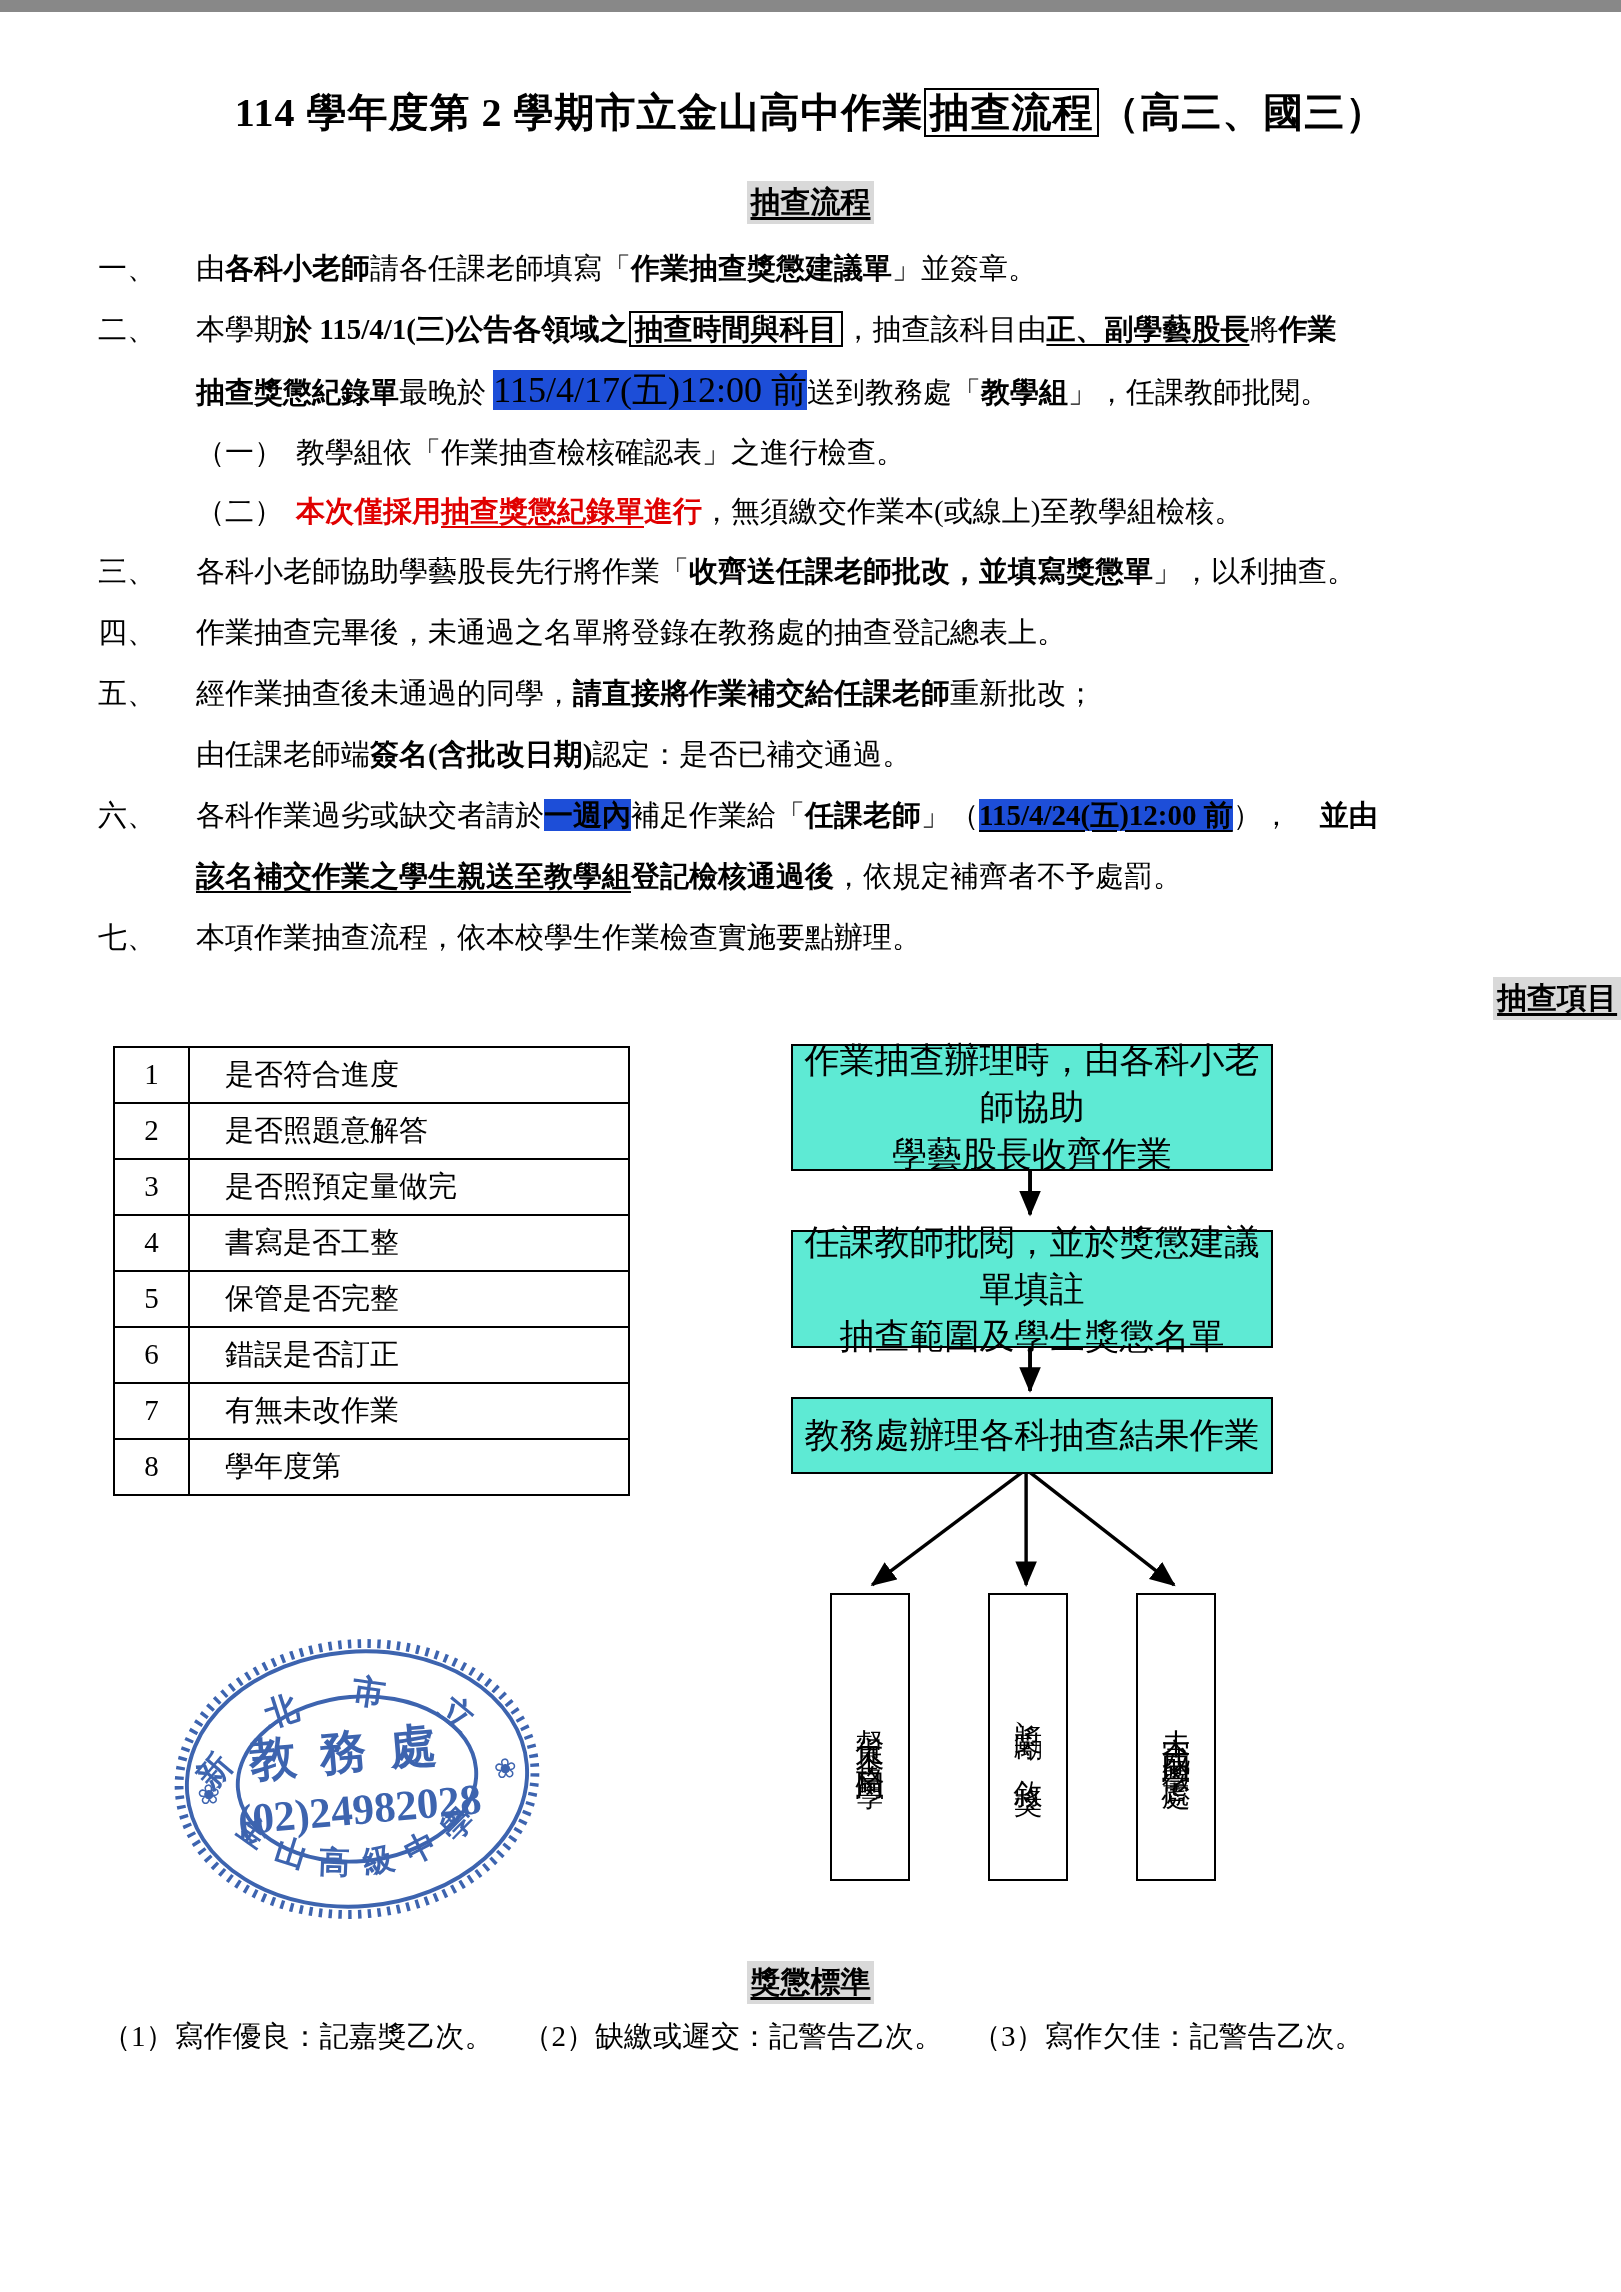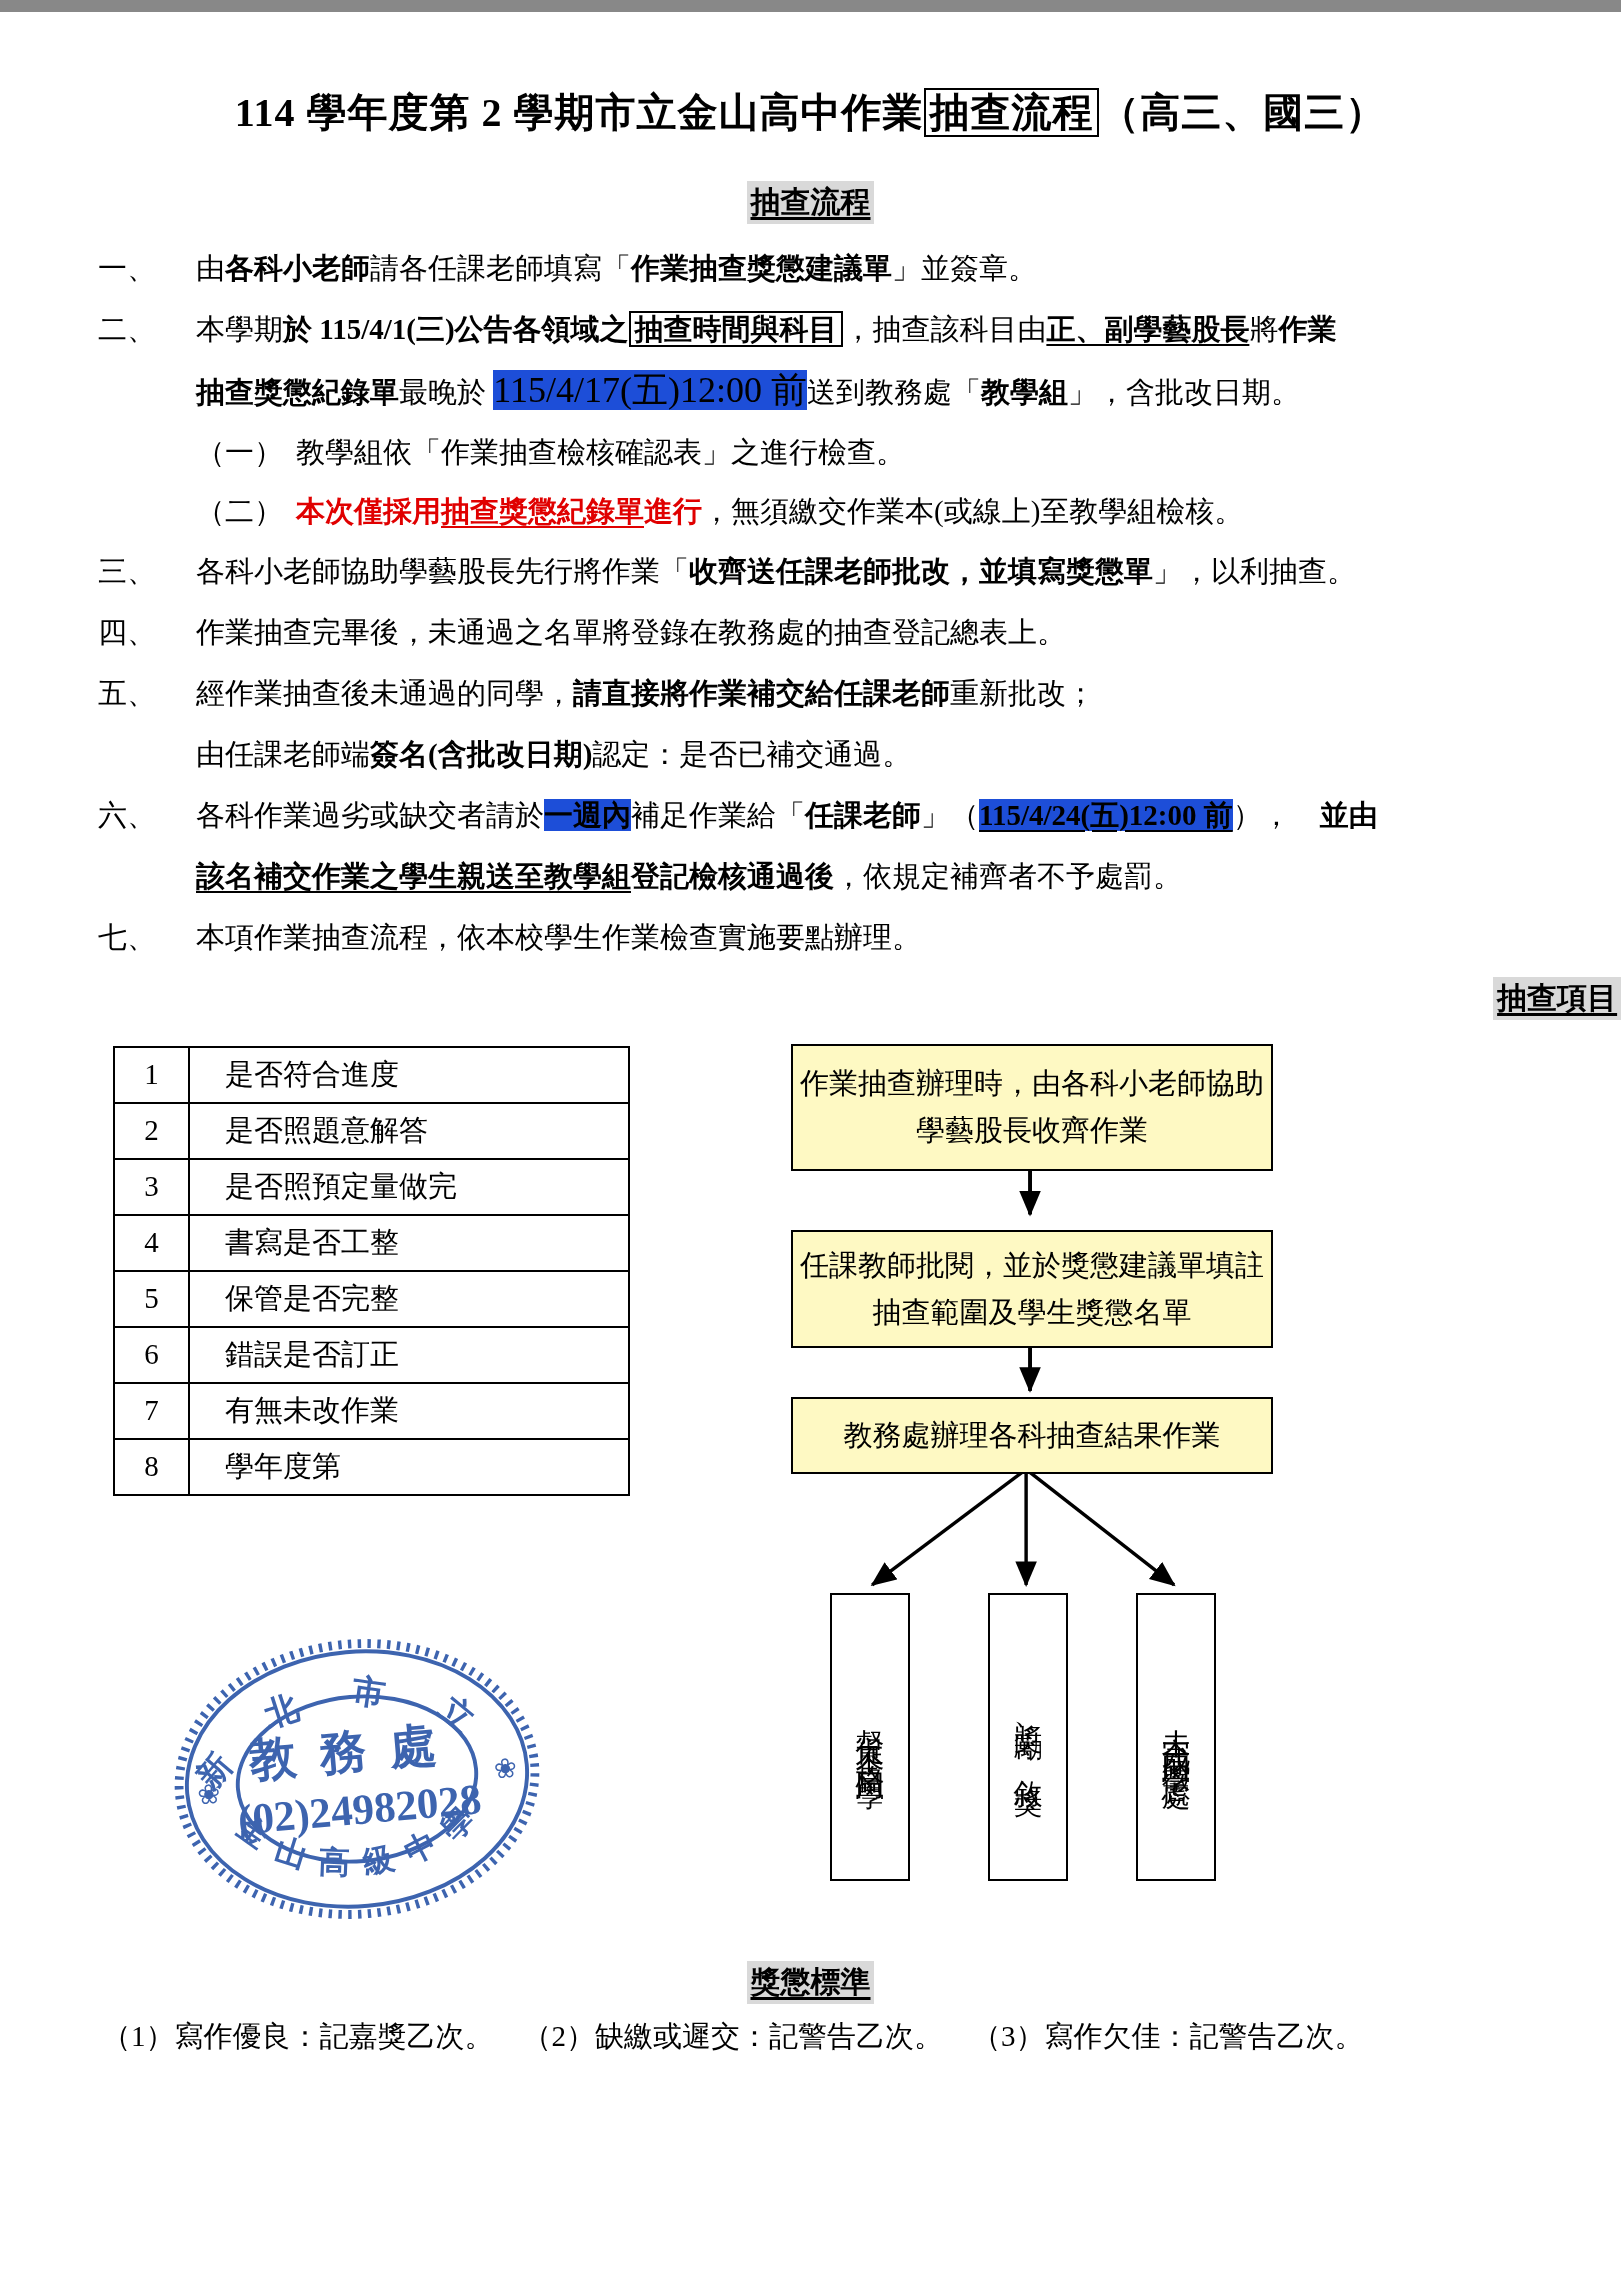--- a/index.html
+++ b/index.html
@@ -48,21 +48,21 @@
   .diagram{position:relative;height:898px;margin-top:13.7px;}
 
   .ctable{position:absolute;left:113px;top:11.8px;border-collapse:collapse;}
   .ctable td{border:2.9px solid #000;height:52px;font-size:29px;}
   .ctable .num{width:71px;text-align:center;}
   .ctable .lab{width:402px;padding-left:35px;font-family:Liberation Mono, monospace;}
 
   .fbox{
     position:absolute;border:2.9px solid #000;
     display:flex;flex-direction:column;align-items:center;justify-content:center;
-    text-align:center;font-size:29px;line-height:47px;background:#fef9c3;
+    text-align:center;font-size:35px;line-height:47px;background:#5eead4;
   }
   .vbox{
     position:absolute;border:2.9px solid #000;
     display:flex;align-items:center;justify-content:center;background:#fff;
   }
   .vbox span{
     writing-mode:vertical-rl;
     font-size:29px;letter-spacing:8.8px;line-height:1;
   }
   .arrows{position:absolute;left:0;top:0;pointer-events:none;}
@@ -85,21 +85,21 @@
     <span class="sec-badge">抽查流程</span>
   </div>
 
   <div class="olist">
     <div class="pitem">
       <span class="marker">一、</span>
       <span class="content"><span>由</span><span class="b">各科小老師</span><span>請各任課老師填寫「</span><span class="b">作業抽查獎懲建議單</span><span>」並簽章。</span></span>
     </div>
     <div class="pitem">
       <span class="marker">二、</span>
-      <span class="content"><span>本學期</span><span class="b">於 115/4/1(三)公告各領域之</span><span class="b tbox">抽查時間與科目</span><span>，抽查該科目由</span><span class="b u">正、副學藝股長</span><span>將</span><span class="b">作業</span><br><span class="b">抽查獎懲紀錄單</span><span>最晚於 </span><span class="big hl">115/4/17(五)12:00 前</span><span>送到教務處「</span><span class="b">教學組</span><span>」，含批改日期。</span></span>
+      <span class="content"><span>本學期</span><span class="b">於 115/4/1(三)公告各領域之</span><span class="b tbox">抽查時間與科目</span><span>，抽查該科目由</span><span class="b u">正、副學藝股長</span><span>將</span><span class="b">作業</span><br><span class="b">抽查獎懲紀錄單</span><span>最晚於 </span><span class="big hl">115/4/17(五)12:00 前</span><span>送到教務處「</span><span class="b">教學組</span><span>」，任課教師批閱。</span></span>
     </div>
     <div class="pitem sub">
       <span class="marker">（一）</span>
       <span class="content"><span>教學組依「作業抽查檢核確認表」之進行檢查。</span></span>
     </div>
     <div class="pitem sub">
       <span class="marker">（二）</span>
       <span class="content"><span class="red b">本次僅採用</span><span class="red b u">抽查獎懲紀錄單</span><span class="red b">進行</span><span>，無須繳交作業本(或線上)至教學組檢核。</span></span>
     </div>
     <div class="pitem">

